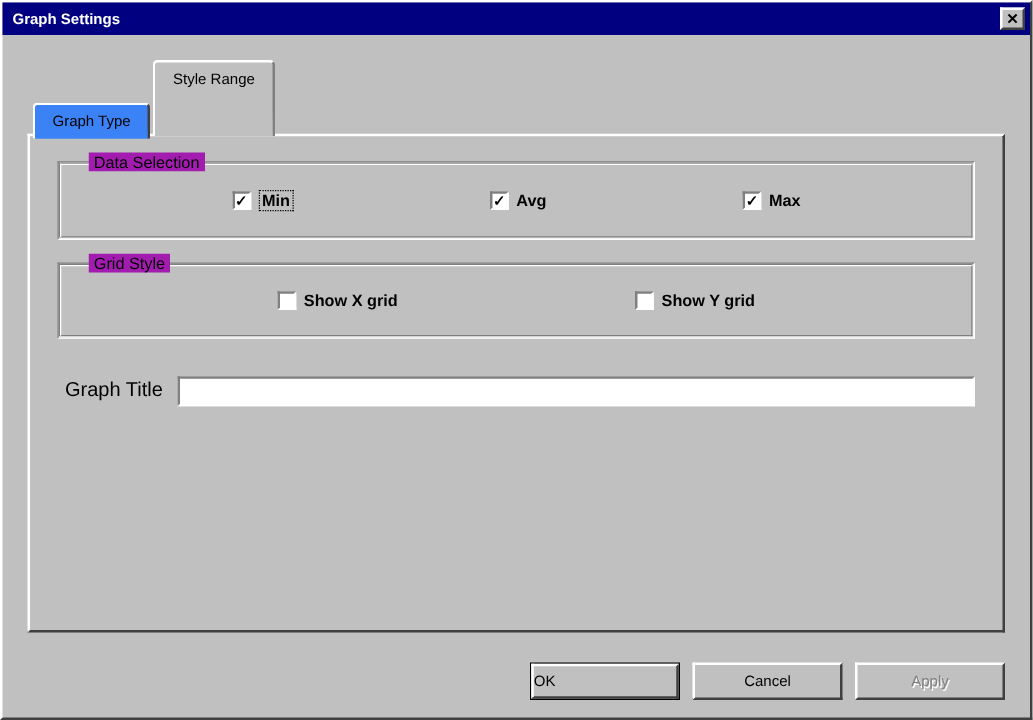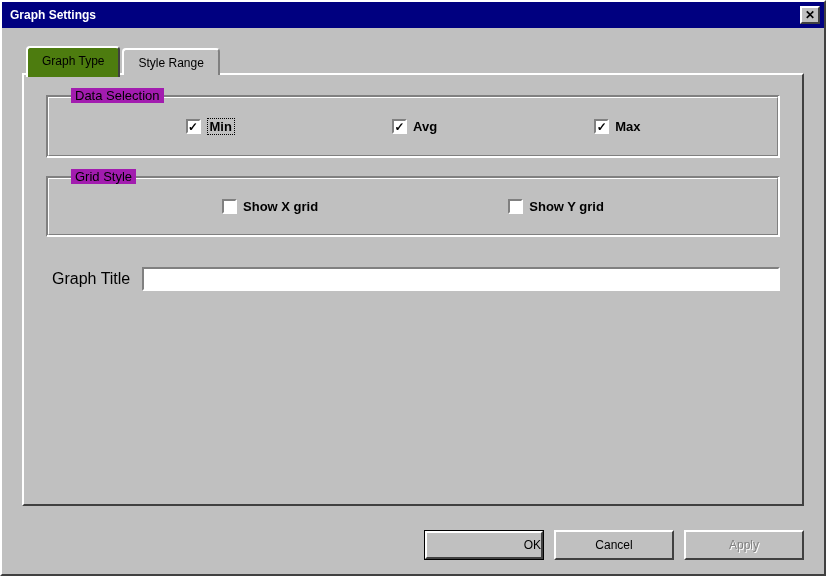--- a/index.html
+++ b/index.html
@@ -58,29 +58,30 @@
     }
     .tabs {
       display: flex;
       position: relative;
       z-index: 2;
       margin-bottom: -2px;
       padding-left: 4px;
     }
     .tab {
       padding: 5px 14px 5px 14px;
-      background: #4d7c0f;
+      background: #3b82f6;
       border: 2px solid;
       border-color: #ffffff #808080 #c0c0c0 #ffffff;
       border-bottom: none;
       border-radius: 4px 4px 0 0;
       margin-right: 2px;
       cursor: pointer;
       position: relative;
       font-size: 13px;
+      margin-top: 36px;
     }
     .tab.active {
       z-index: 3;
       padding-bottom: 7px;
       margin-bottom: -2px;
       border-color: #ffffff #404040 #c0c0c0 #ffffff;
     }
     .tab.inactive {
       background: #c0c0c0;
       margin-top: 2px;
@@ -205,21 +206,21 @@
       border: 1px solid #000;
       padding: 0;
     }
     .btn.default .inner {
       width: 100%;
       height: 100%;
       border: 2px solid;
       border-color: #ffffff #404040 #404040 #ffffff;
       display: flex;
       align-items: center;
-      justify-content: flex-end;
+      justify-content: flex-start;
     }
     .btn.disabled {
       color: #808080;
       text-shadow: 1px 1px 0 #ffffff;
       cursor: default;
     }
   </style>
 </head>
 <body>
 

